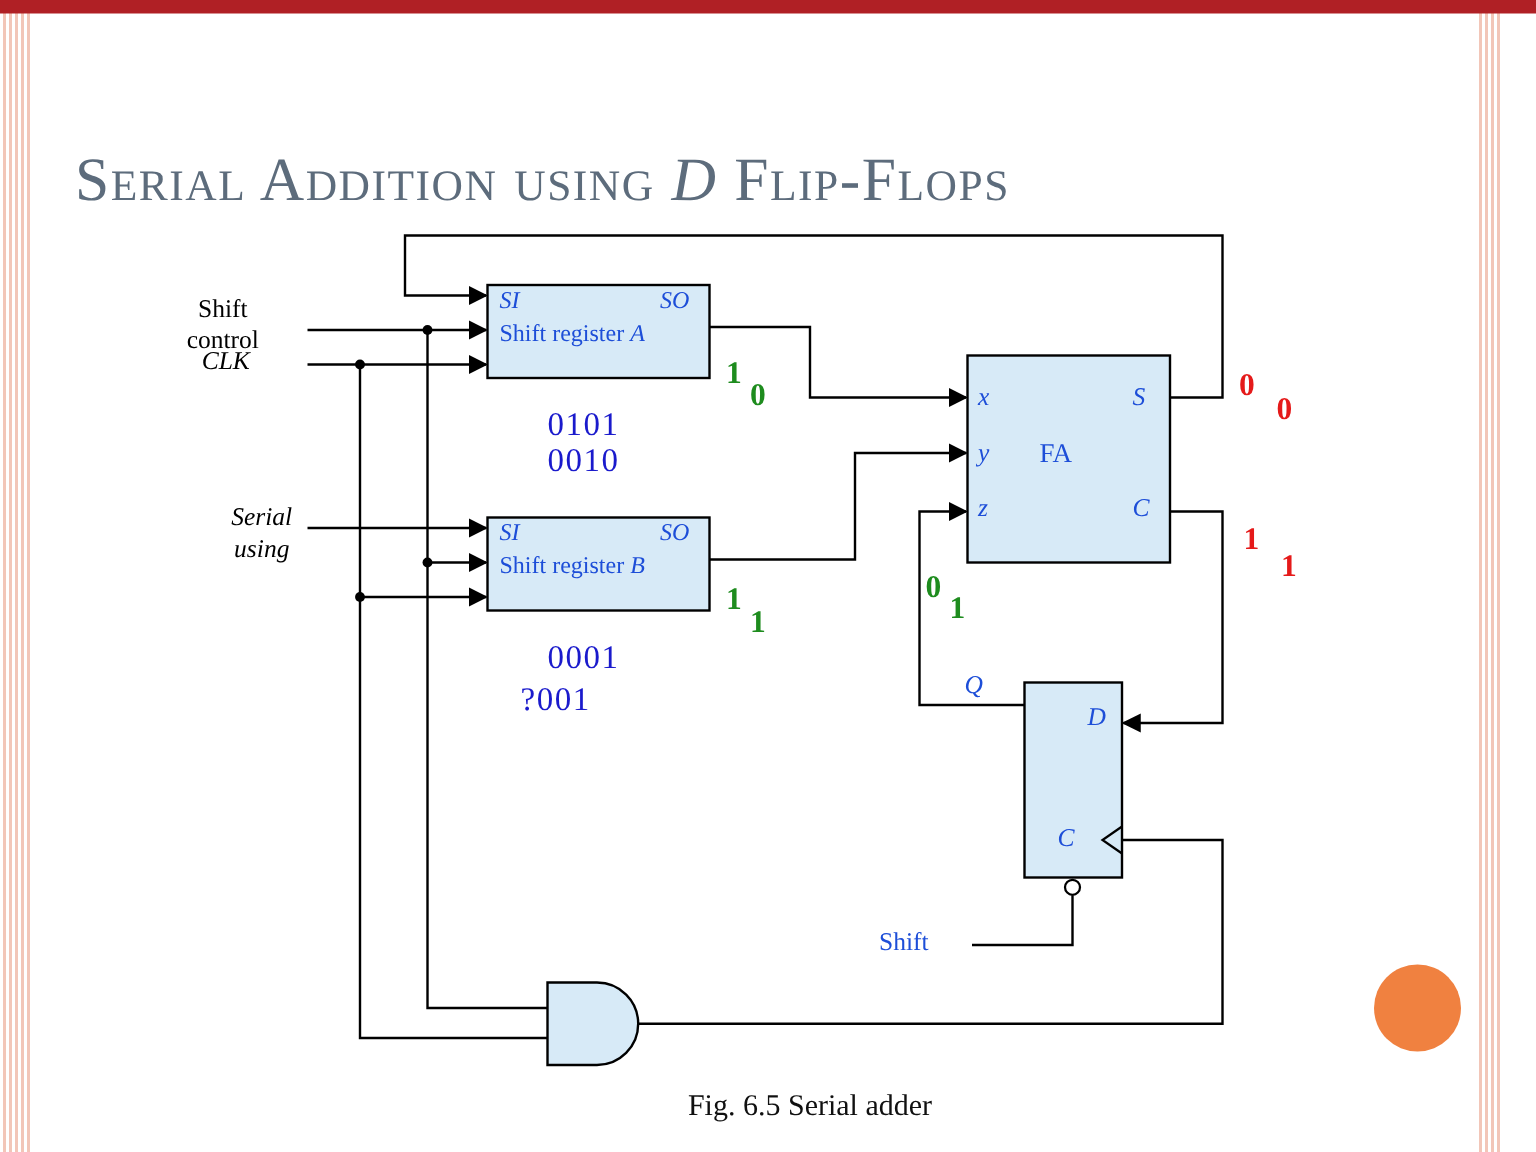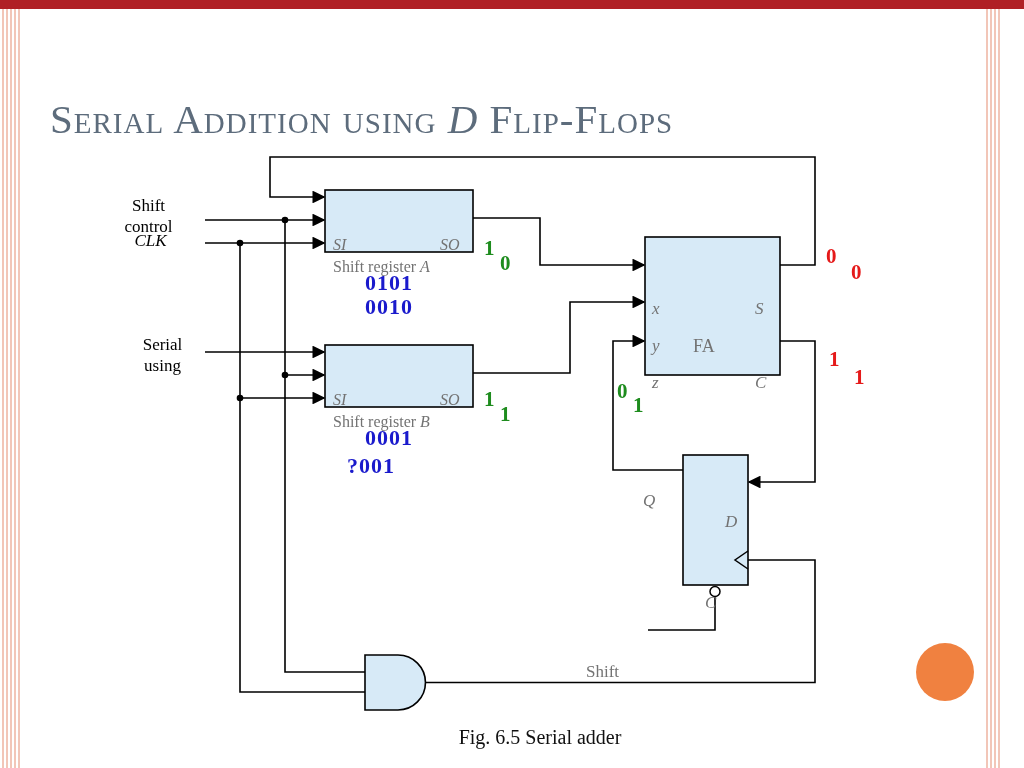--- a/index.html
+++ b/index.html
@@ -19,27 +19,27 @@
   .title { position:absolute; left:50px; top:95px; width:900px;
            font-size:41px; letter-spacing:1px; color:#5d6c7c;
            font-variant:small-caps; z-index:3; white-space:nowrap; }
   .title .em { font-style:italic; }
 
   .caption { position:absolute; left:290px; top:726px; width:500px; text-align:center;
              font-size:20px; color:#101010; z-index:3; }
 
   svg.circuit { position:absolute; left:0; top:0; width:1024px; height:768px; z-index:2; }
 
-  .lbl { position:absolute; font-size:17px; color:#737373; z-index:4; white-space:nowrap;margin-top:44px; }
+  .lbl { position:absolute; font-size:17px; color:#1d4ed8; z-index:4; white-space:nowrap; }
   .lbl.sm { font-size:16px; }
   .it { font-style:italic; }
   .sigblock { position:absolute; width:85px; text-align:center; font-size:17px;
               line-height:21px; color:#000; z-index:4; }
 
-  .bin { position:absolute; font-weight:bold; font-size:22px; color:#1a1acc;
+  .bin { position:absolute; font-weight:normal; font-size:22px; color:#1a1acc;
          z-index:4; white-space:nowrap; letter-spacing:1px; }
   .bit { position:absolute; font-weight:bold; font-size:21px; z-index:4; }
   .bit.green { color:#1e8c1e; }
   .bit.red   { color:#e51a1a; }
 </style>
 </head>
 <body>
 
 <div class="slide">
 
@@ -88,21 +88,21 @@
     <circle cx="240" cy="243" r="3.3" fill="#000"></circle>
     <circle cx="285" cy="375" r="3.3" fill="#000"></circle>
     <circle cx="240" cy="398" r="3.3" fill="#000"></circle>
   </svg>
 
   <div class="sigblock" style="left:106px; top:183px;margin-top:12px;">
     <div>Shift</div>
     <div>control</div>
   </div>
   <div class="sigblock it" style="left:108px; top:230px;">CLK</div>
-  <div class="sigblock" style="left:120px; top:334px;">
+  <div class="sigblock" style="left:132px; top:334px;font-style:italic;">
     <div>Serial</div>
     <div>using</div>
   </div>
   <div class="lbl" style="left:586px; top:618px;">Shift</div>
 
   <div class="lbl sm it" style="left:333px; top:192px;">SI</div>
   <div class="lbl sm it" style="left:440px; top:192px;">SO</div>
   <div class="lbl sm" style="left:333px; top:214px;"><span>Shift register </span><span class="it">A</span></div>
 
   <div class="lbl sm it" style="left:333px; top:347px;">SI</div>

